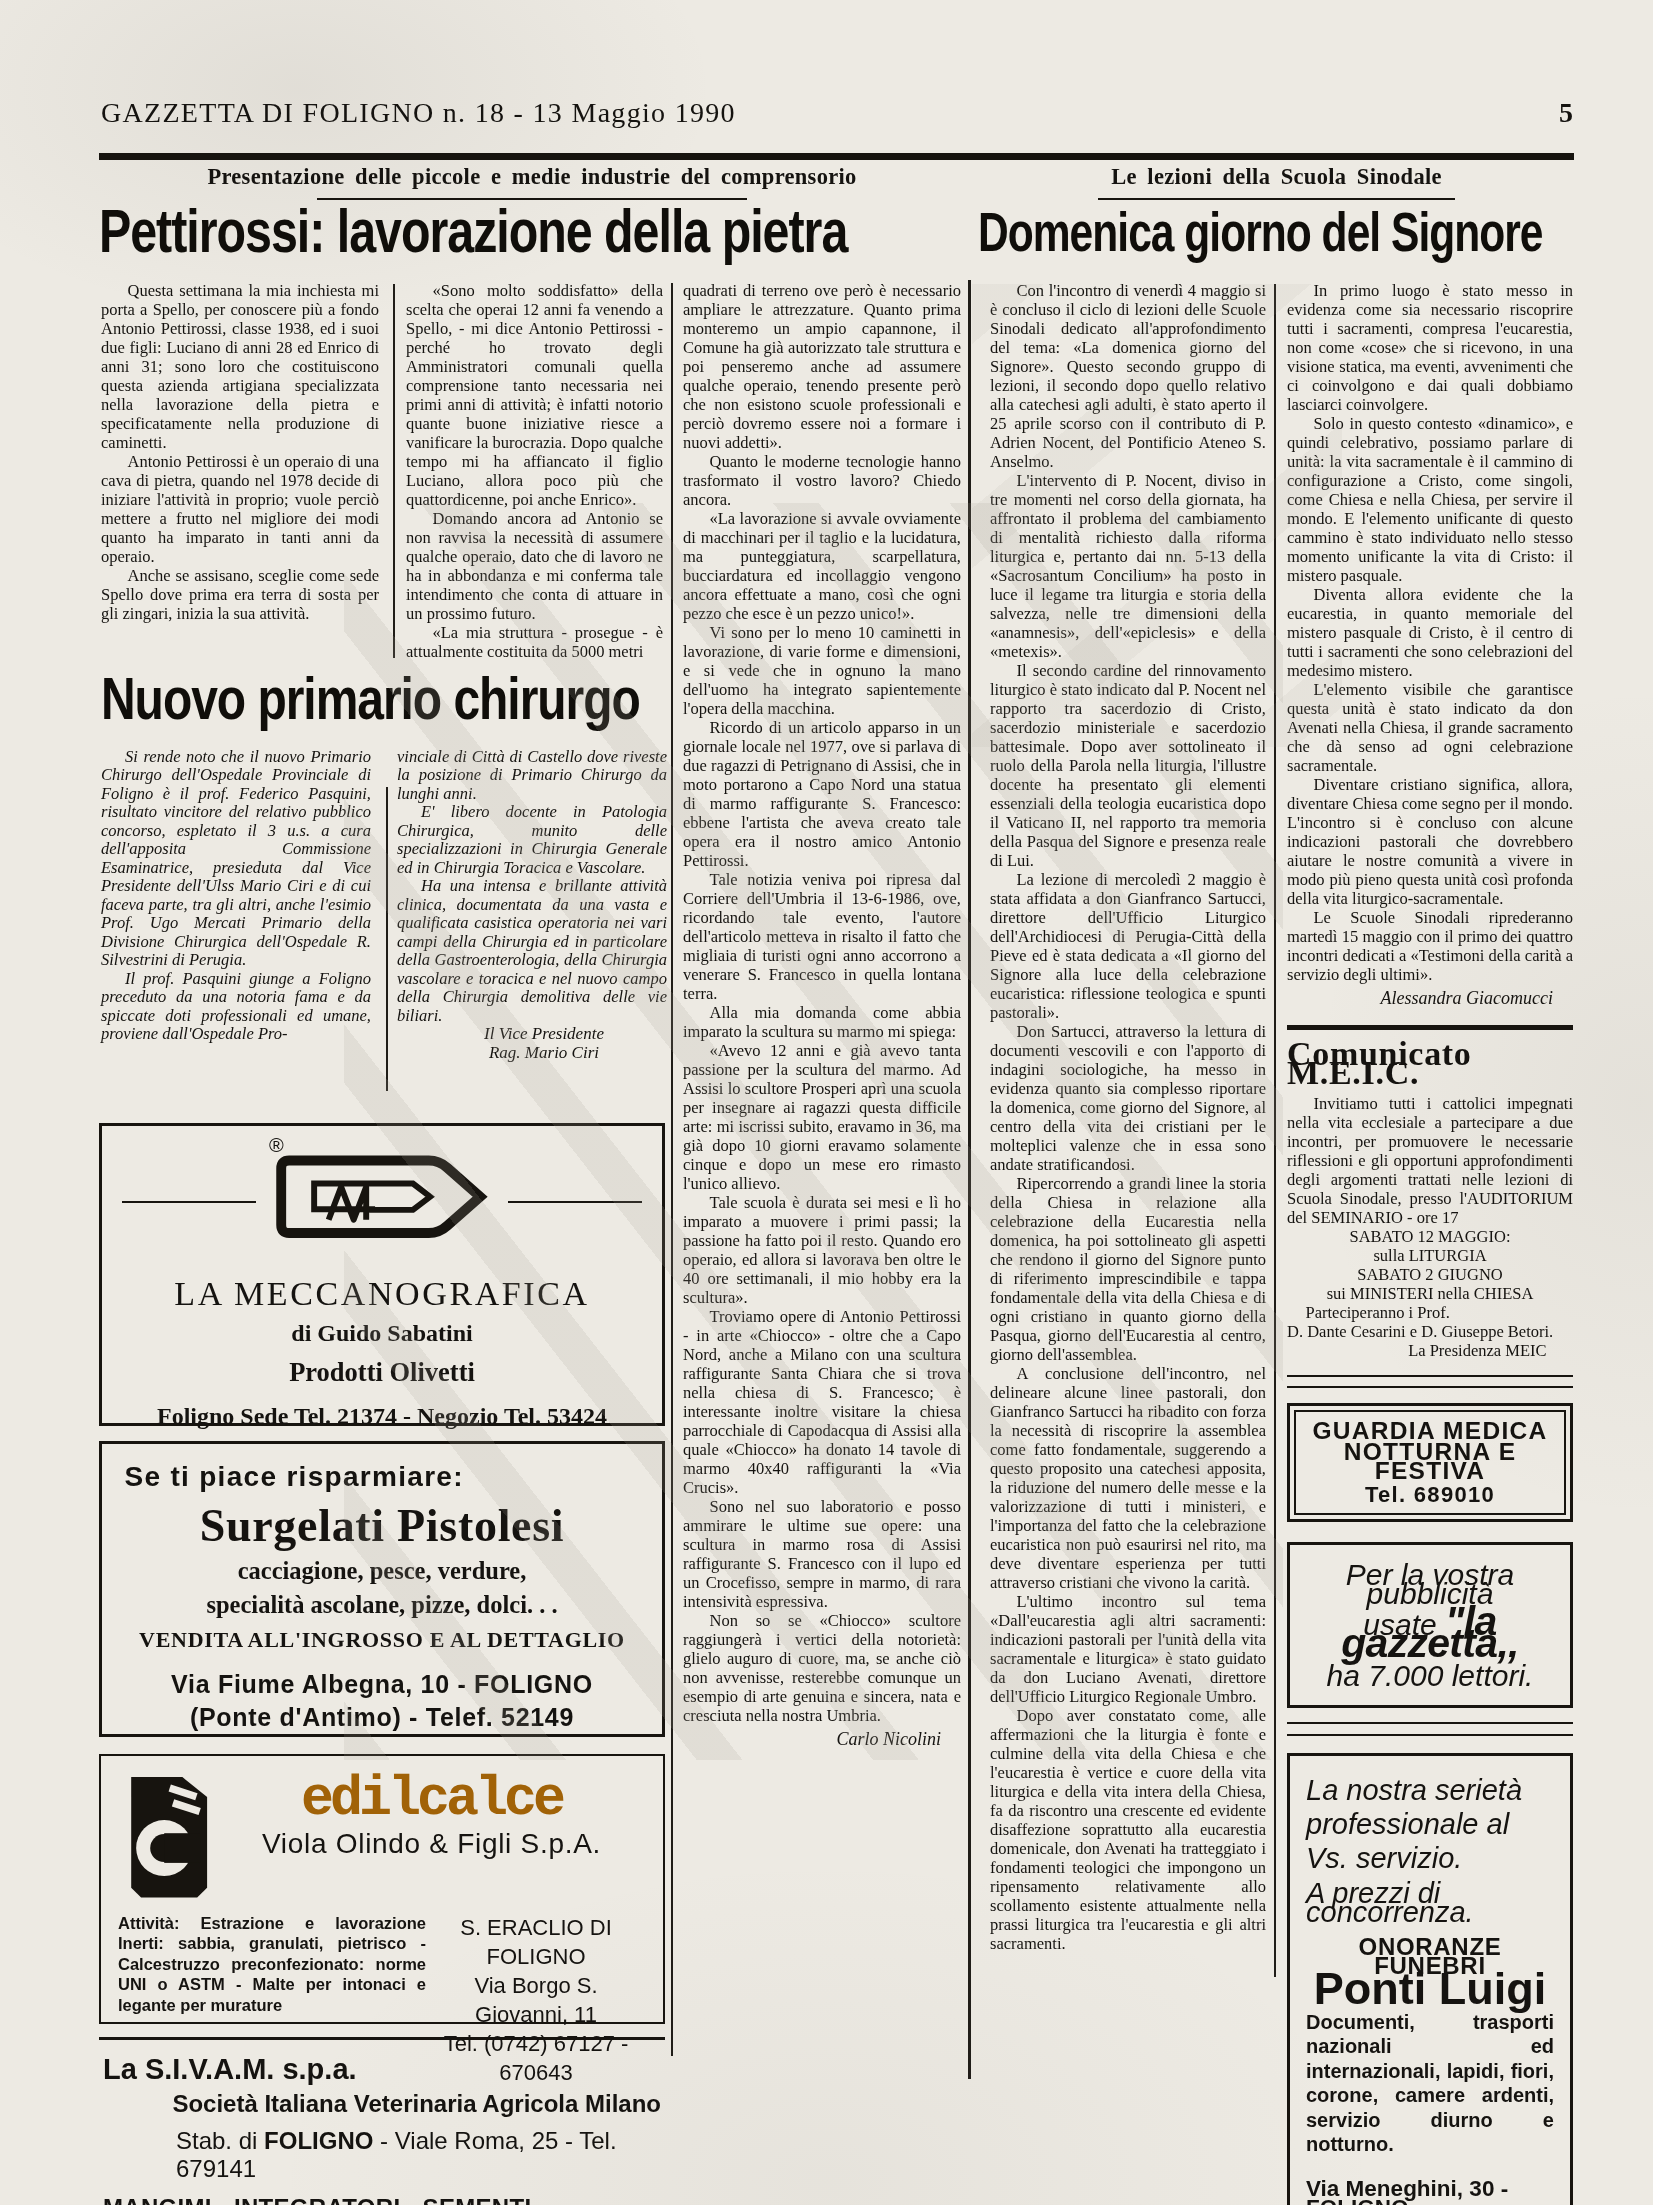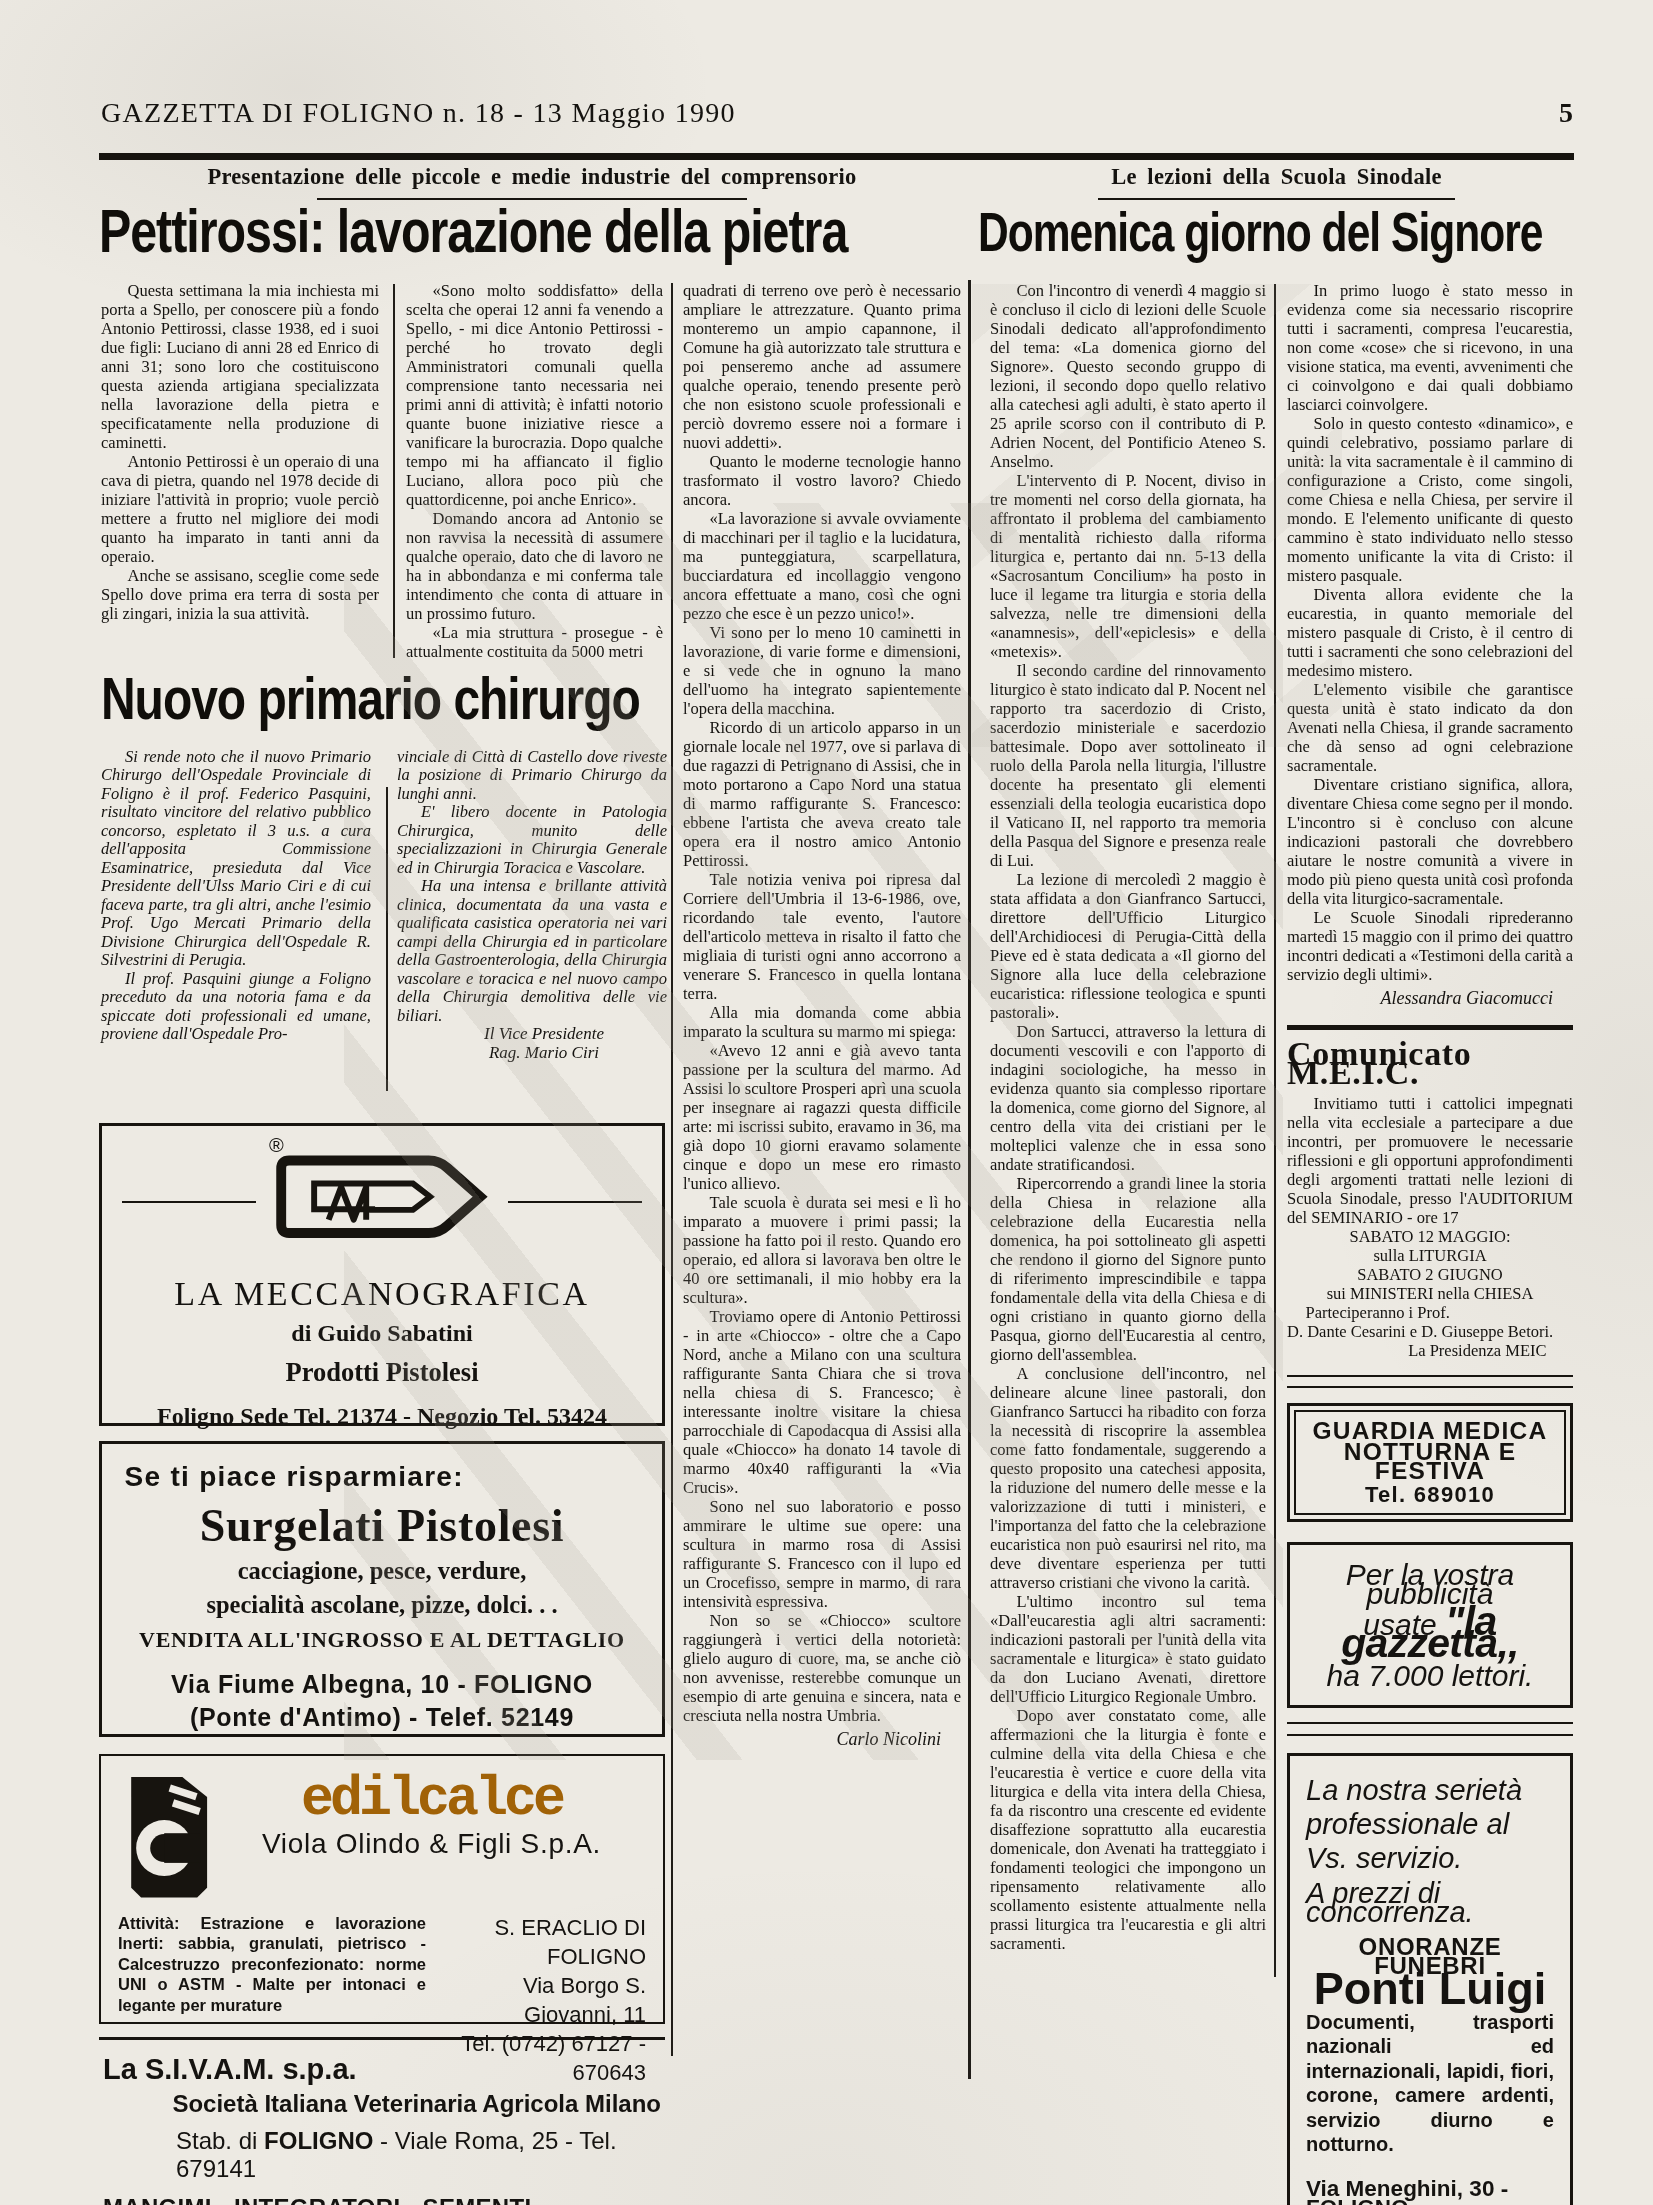--- a/index.html
+++ b/index.html
@@ -96,21 +96,21 @@
   .pist-addr2{font-size:25px; font-weight:bold; text-align:center; margin-top:4px; letter-spacing:0.7px;}
 
   .ad-edil{margin-top:17px; height:270px; border-width:2.6px; padding:16px 17px; box-sizing:border-box;}
   .edil-top{display:flex; align-items:flex-start;}
   .edil-logo{width:99px; height:129px; flex:none;}
   .edil-right{flex:1; text-align:center;}
   .edil-name{font-family:Liberation Mono, monospace; font-weight:bold; font-size:55px; letter-spacing:-4px; line-height:1; color:#a16207;}
   .edil-sub{font-size:28px; margin-top:1.3px; letter-spacing:0.7px;}
   .edil-bottom{display:flex; margin-top:12px; align-items:flex-start;}
   .edil-att{width:308px; font-size:16.5px; font-weight:bold; line-height:20.5px; text-align:justify;}
-  .edil-addr{flex:1; text-align:right; font-size:22px; line-height:29px;}
+  .edil-addr{flex:1; text-align:center; font-size:22px; line-height:29px;}
 
   .ad-sivam{margin-top:13.2px; border-top:3.3px solid #17140f; border-bottom:3.3px solid #17140f; padding:13.2px 4px 16px; font-weight:bold;}
   .sivam-name{font-size:29px;}
   .sivam-sub{font-size:24px; padding-left:69px; margin-top:4px;text-align:right;}
   .sivam-stab{font-size:24px; font-weight:normal; padding-left:73px; margin-top:9.3px;}
   .sivam-stab b{font-weight:bold;}
   .sivam-prod{font-size:24px; margin-top:10.6px; letter-spacing:0.3px;}
 
   
   .meic-rule{height:4.6px; background:#17140f; margin:17px 0 14.6px;}
@@ -290,21 +290,21 @@
           <svg width="218" height="112" viewBox="0 0 330 170">
             <path d="M24 22 h212 q16 0 28 11 l50 44 -50 44 q-12 11 -28 11 h-212 q-12 0 -12 -12 v-86 q0 -12 12 -12 z" fill="none" stroke="#17140f" stroke-width="15"></path>
             <path d="M62 57 h150 l26 20 -26 20 h-62 v-1 h-88 z" fill="none" stroke="#17140f" stroke-width="9"></path>
             <path d="M84 112 l19 -50 19 50 19 -50 v50" fill="none" stroke="#17140f" stroke-width="9" stroke-linejoin="round"></path>
           </svg>
         </div>
         <div class="hline"></div>
       </div>
       <div class="mecc-name">LA MECCANOGRAFICA</div>
       <div class="mecc-sub">di Guido Sabatini</div>
-      <div class="mecc-prod">Prodotti Pistolesi</div>
+      <div class="mecc-prod">Prodotti Olivetti</div>
       <div class="mecc-tel">Foligno Sede Tel. 21374 - Negozio Tel. 53424</div>
     </div>
 
     <div class="adbox ad-pist">
       <div class="pist-kicker">Se ti piace risparmiare:</div>
       <div class="pist-name">Surgelati Pistolesi</div>
       <div class="pist-l1">cacciagione, pesce, verdure,</div>
       <div class="pist-l2">specialità ascolane, pizze, dolci. . .</div>
       <div class="pist-l3">VENDITA ALL'INGROSSO E AL DETTAGLIO</div>
       <div class="pist-addr">Via Fiume Albegna, 10 - FOLIGNO</div>

